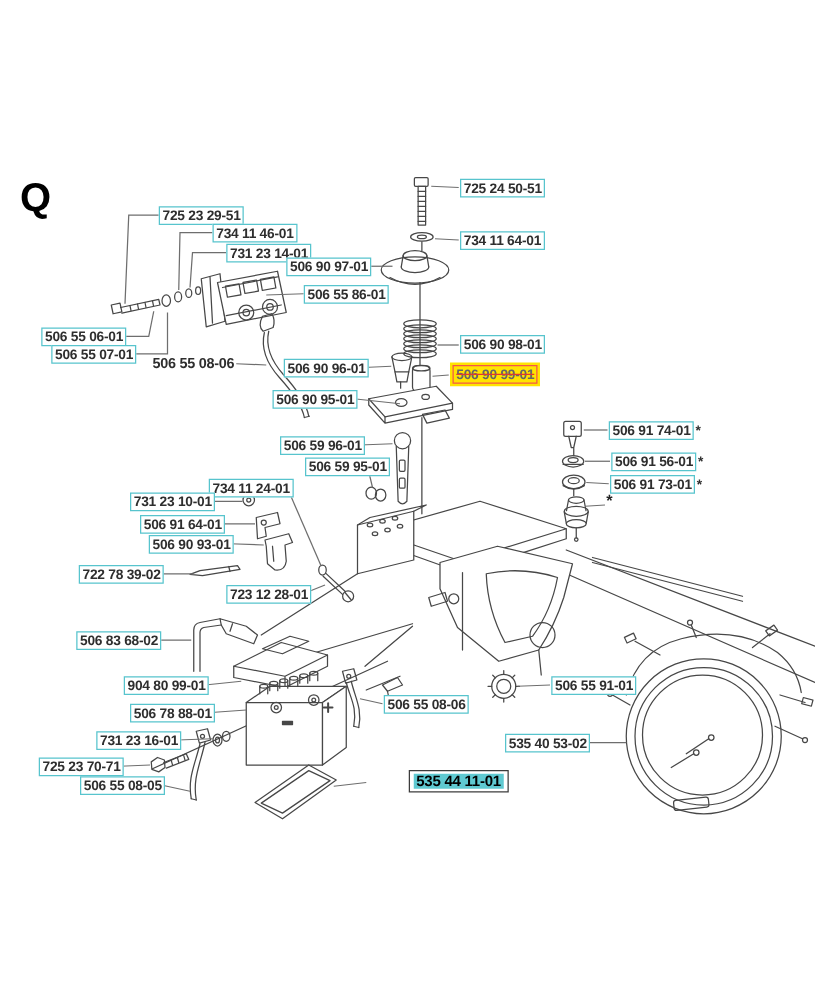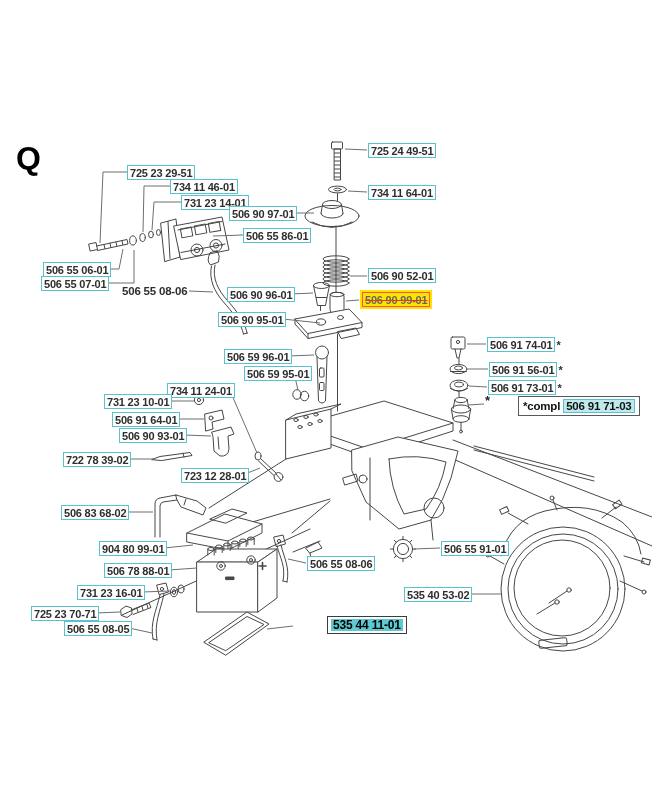--- a/index.html
+++ b/index.html
@@ -327,34 +327,33 @@
   </svg>
 
   <div id="section-letter">Q</div>
 
   <div id="labels-layer">
       <div class="lbl teal" style="left: 127px; top: 165px;"><span class="num">725 23 29-51</span></div>
       <div class="lbl teal" style="left: 170px; top: 179px;"><span class="num">734 11 46-01</span></div>
       <div class="lbl teal" style="left: 181px; top: 195px;"><span class="num">731 23 14-01</span></div>
       <div class="lbl teal" style="left: 229px; top: 206px;"><span class="num">506 90 97-01</span></div>
       <div class="lbl teal" style="left: 243px; top: 228px;"><span class="num">506 55 86-01</span></div>
-      <div class="lbl teal" style="left: 43px; top: 262px;"><span class="num">506 55 06-01</span></div>
+      <div class="lbl teal" style="left: 33px; top: 262px;"><span class="num">506 55 06-01</span></div>
       <div class="lbl teal" style="left: 41px; top: 276px;"><span class="num">506 55 07-01</span></div>
       <div class="lbl plain" style="left: 122px; top: 285px;"><span class="num">506 55 08-06</span></div>
       <div class="lbl teal" style="left: 227px; top: 287px;"><span class="num">506 90 96-01</span></div>
       <div class="lbl teal" style="left: 218px; top: 312px;"><span class="num">506 90 95-01</span></div>
-      <div class="lbl teal" style="left: 368px; top: 143px;"><span class="num">725 24 49-51</span></div>
+      <div class="lbl teal" style="left: 368px; top: 143px;"><span class="num">725 24 50-51</span></div>
       <div class="lbl teal" style="left: 368px; top: 185px;"><span class="num">734 11 64-01</span></div>
-      <div class="lbl teal" style="left: 368px; top: 268px;"><span class="num">506 90 52-01</span></div>
+      <div class="lbl teal" style="left: 368px; top: 268px;"><span class="num">506 90 98-01</span></div>
       <div class="lbl highlight" style="left: 360px; top: 290px;"><span class="num">506 90 99-01</span></div>
       <div class="lbl teal" style="left: 487px; top: 337px;"><span class="num">506 91 74-01</span><span class="suf">*</span></div>
       <div class="lbl teal" style="left: 489px; top: 362px;"><span class="num">506 91 56-01</span><span class="suf">*</span></div>
       <div class="lbl teal" style="left: 488px; top: 380px;"><span class="num">506 91 73-01</span><span class="suf">*</span></div>
       <div class="lbl star" style="left: 485px; top: 395px;"><span class="num">*</span></div>
-      <div class="lbl compl" style="left: 518px; top: 396px;"><span class="pre">*compl</span><span class="num">506 91 71-03</span></div>
       <div class="lbl teal" style="left: 224px; top: 349px;"><span class="num">506 59 96-01</span></div>
       <div class="lbl teal" style="left: 203px; top: 366px; padding-left: 41px;"><span class="num">506 59 95-01</span></div>
       <div class="lbl teal" style="left: 167px; top: 383px;"><span class="num">734 11 24-01</span></div>
       <div class="lbl teal" style="left: 104px; top: 394px;"><span class="num">731 23 10-01</span></div>
       <div class="lbl teal" style="left: 112px; top: 412px;"><span class="num">506 91 64-01</span></div>
       <div class="lbl teal" style="left: 119px; top: 428px;"><span class="num">506 90 93-01</span></div>
       <div class="lbl teal" style="left: 63px; top: 452px;"><span class="num">722 78 39-02</span></div>
       <div class="lbl teal" style="left: 181px; top: 468px;"><span class="num">723 12 28-01</span></div>
       <div class="lbl teal" style="left: 61px; top: 505px;"><span class="num">506 83 68-02</span></div>
       <div class="lbl teal" style="left: 99px; top: 541px;"><span class="num">904 80 99-01</span></div>

